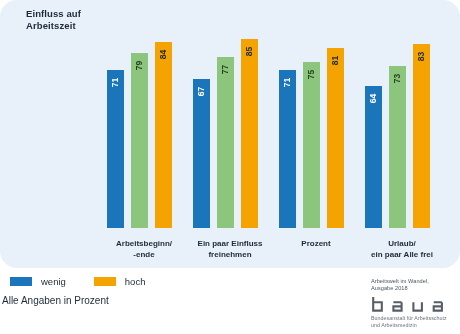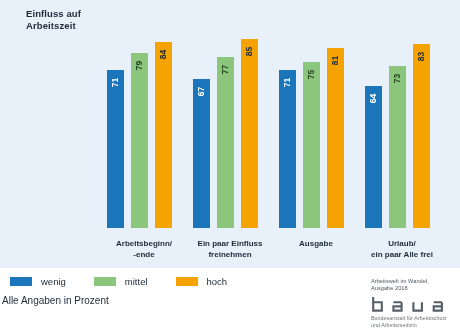--- a/index.html
+++ b/index.html
@@ -22,20 +22,21 @@
     height: 334px;
   }
 
   
   .chart-panel {
     position: absolute;
     left: 0; top: 0;
     width: 460px;
     height: 268px;
     background: #e8f0f9;
+    border-radius: 17px;
   }
 
   .chart-title {
     position: absolute;
     left: 26px;
     top: 8px;
     font-size: 9.5px;
     font-weight: bold;
     color: #1c2b39;
     line-height: 12px;
@@ -240,35 +241,31 @@
         </div>
       </div>
 
     </div>
 
     <div class="cat-labels">
       <div class="cat-label c0">Arbeitsbeginn/
 -ende</div>
       <div class="cat-label c1">Ein paar Einfluss
 freinehmen</div>
-      <div class="cat-label c2">Ausgabe</div>
+      <div class="cat-label c2">Prozent</div>
       <div class="cat-label c3">Urlaub/
 ein paar Alle frei</div>
     </div>
 
   </div>
 
   <div class="legend">
     <div class="legend-item">
       <span class="legend-swatch s0" style="background:#1b75bb"></span>
       <span class="legend-label">wenig</span>
-    </div>
-    <div class="legend-item">
-      <span class="legend-swatch s1" style="background:#8cc67d"></span>
-      <span class="legend-label">mittel</span>
     </div>
     <div class="legend-item">
       <span class="legend-swatch s2" style="background:#f5a300"></span>
       <span class="legend-label">hoch</span>
     </div>
   </div>
 
   <div class="footnotes">
     <span class="footnote-line">Alle Angaben in Prozent</span>
   </div>

